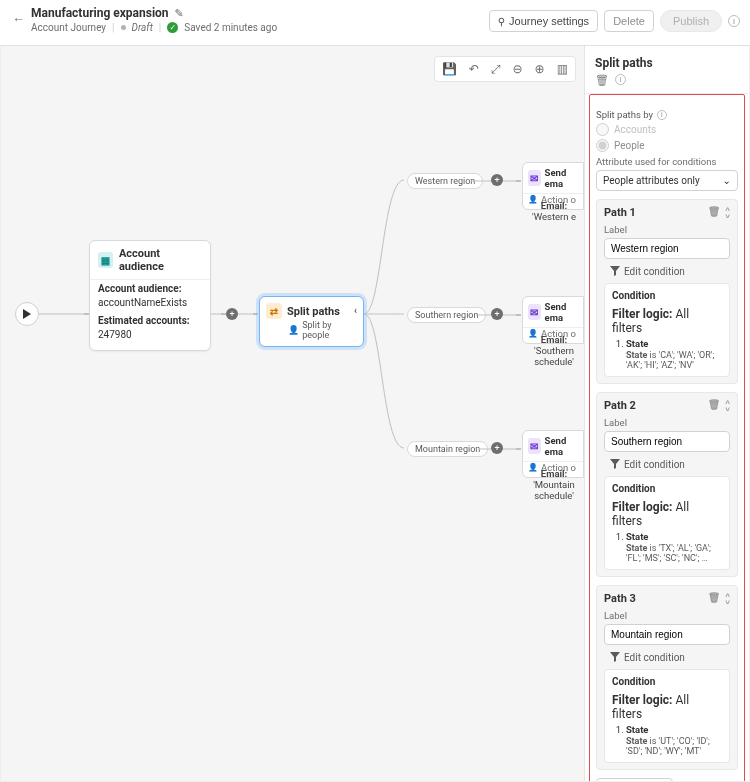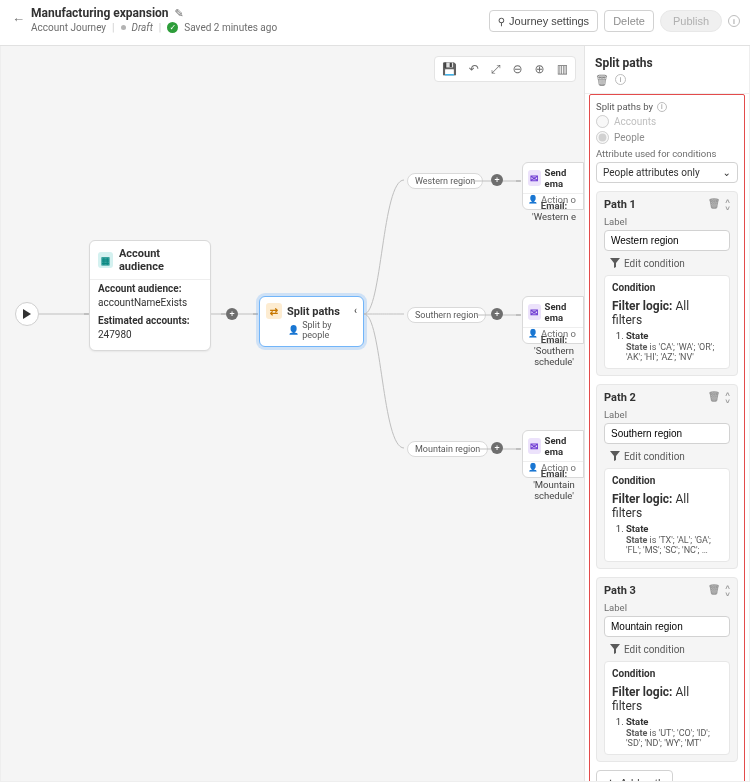--- a/index.html
+++ b/index.html
@@ -69,21 +69,21 @@
   .conn { position:absolute; stroke:#bfbfbf; stroke-width:1; fill:none; }
   .conn.arrow { marker-end:url(#arrowhead); }
 
   
   .side h3.panel-title { font-size:12px; font-weight:700; margin:10px 10px 4px 10px;}
   .side .panel-icons { display:flex; gap:6px; padding:0 10px 6px 10px; color:#7a7a7a;}
   .side .panel-icons span { cursor:pointer; font-size:11px;}
   .side hr { border:none; border-top:1px solid #eee; margin:0;}
   .side .desc { font-size:9.5px; color:#6e6e6e; padding:6px 10px; line-height:1.35;}
   .red-frame { border:1px solid #e34b4b; margin:0 4px 6px 4px; padding:6px 6px 8px 6px; border-radius:2px;}
-  .lbl { font-size:9.5px; color:#5a5a5a; display:flex; align-items:center; gap:4px;}
+  .lbl { font-size:9.5px; color:#5a5a5a; display:flex; align-items:center; gap:4px;margin-top:8px;}
   .radio { display:flex; align-items:center; gap:5px; font-size:10px; color:#bfbfbf; margin:3px 0;}
   .radio input{ accent-color:#8e8e8e; margin:0}
   .radio.active{ color:#8e8e8e;}
   .sel { width:100%; border:1px solid #d2d2d2; border-radius:4px; padding:4px 6px; font-size:10px; background:#fff; margin-top:3px;}
 
   .path-card { background:#f5f5f5; border:1px solid #e7e7e7; border-radius:4px; margin-top:8px; padding:6px 7px;}
   .path-card .pc-head { display:flex; align-items:flex-start; font-weight:700; font-size:11px;}
   .pc-head .spacer{flex:1}
   .pc-head .iconbtn{ color:#9b9b9b; font-size:10px; cursor:pointer; padding:0 3px;}
   .updown{ display:flex; flex-direction:column; line-height:7px; font-size:8px; color:#9b9b9b; margin-left:2px;}

